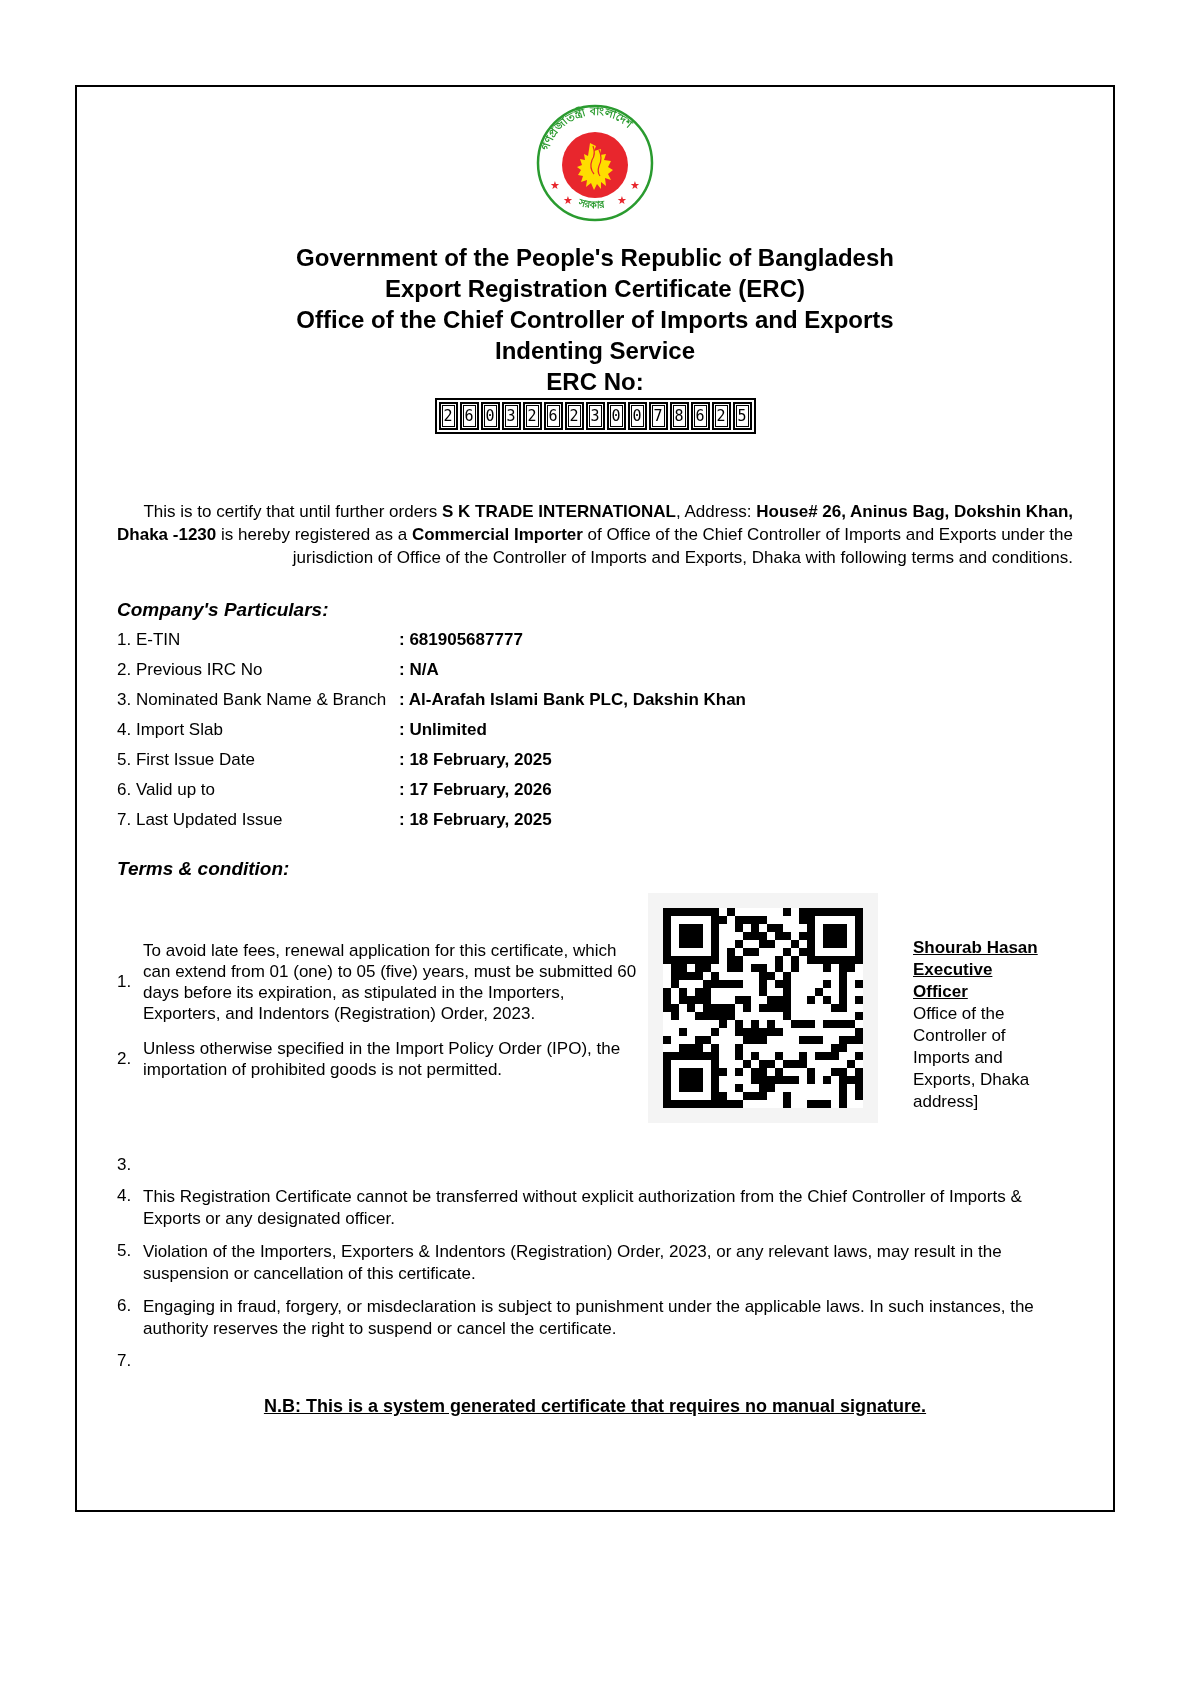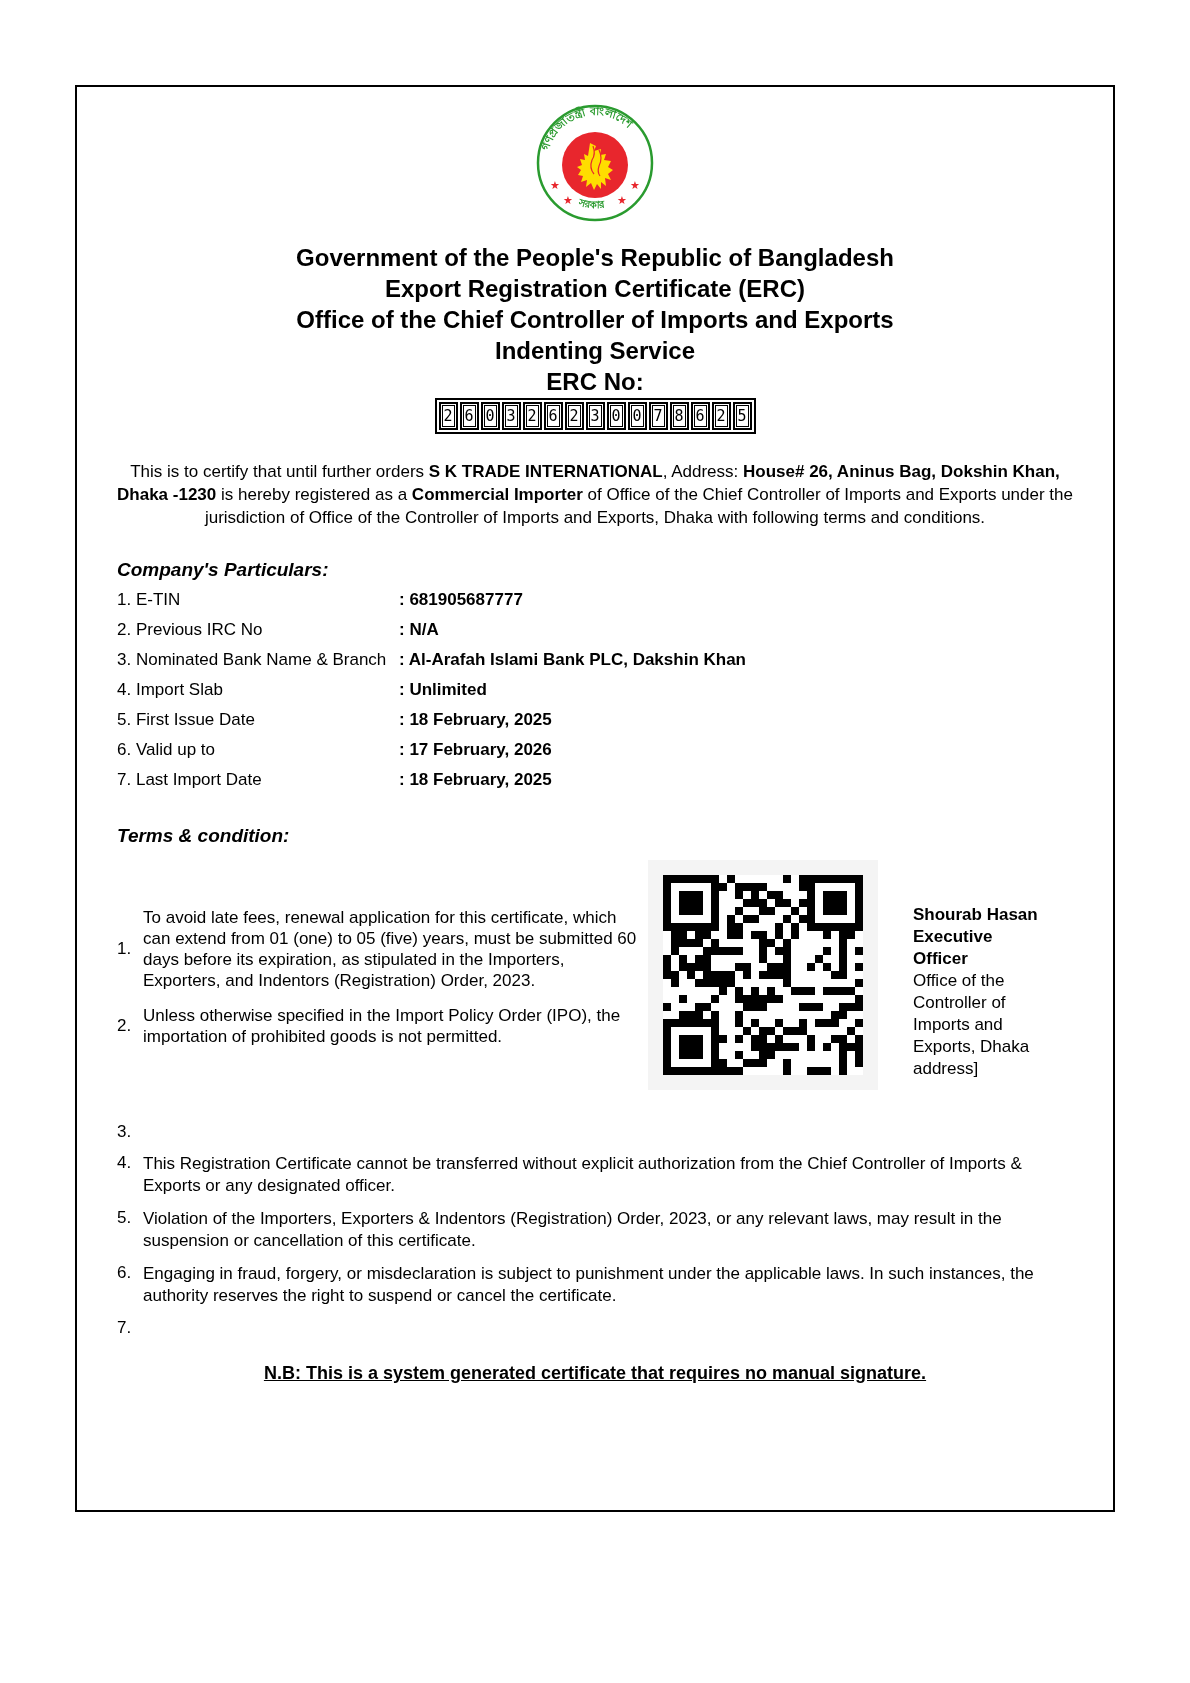--- a/index.html
+++ b/index.html
@@ -21,41 +21,41 @@
   .erc-row {
     display:inline-flex; border:2px solid #000; padding:2px; gap:2px; background:#fff;
   }
   .cell { border:2px solid #000; padding:1px; }
   .cell-in {
     display:flex; align-items:center; justify-content:center;
     width:13px; height:22px; border:1px solid #000;
     font-family:"DejaVu Sans Mono", monospace; font-size:15px;
   }
   .cert-par {
-    margin-top:26px; font-size:17px; line-height:23px; text-align:center;
+    margin-top:66px; font-size:17px; line-height:23px; text-align:right;
   }
   .cert-par b { font-weight:bold; }
   .section-heading { margin-top:30px; font-size:19px; font-weight:bold;font-style:italic; }
   .plist { margin-top:9px; }
   .prow { display:flex; font-size:17px; line-height:20px; margin-bottom:10px; }
   .plabel { width:282px; flex:none; }
   .pvalue { font-weight:bold; }
-  .terms-heading { margin-top:35px; }
+  .terms-heading { margin-top:28px; }
   .terms-row { display:flex; margin-top:13px; align-items:flex-start; }
   .terms12 { width:520px; flex:none; padding-top:47px; }
   .term { display:flex; list-style:none; margin-bottom:14px; }
   .term .tno { width:26px; flex:none; font-size:17px; }
   .terms12 .term { align-items:center; }
   .terms12 .ttext { font-size:17px; line-height:21px; }
   .qr-panel {
     width:230px; height:230px; flex:none; margin-left:11px;
     background:#f4f4f4; display:flex; align-items:center; justify-content:center;
   }
   .sig { margin-left:35px; width:132px; padding-top:44px; font-size:17px; line-height:22px; }
-  .sig .sig-bold { font-weight:bold; }
+  .sig .sig-bold { font-weight:bold;text-decoration:underline; }
   .terms37 { margin-top:32px; }
   .terms37 .term { align-items:flex-start; margin-bottom:11px; }
   .terms37 .ttext { font-size:17px; line-height:22px; }
   .nb-note {
     margin-top:25px; text-align:center; font-size:18px; font-weight:bold;
     text-decoration:underline;
   }
 </style>
 </head>
 <body>
@@ -166,21 +166,21 @@
     </div>
     <div class="prow">
       <div class="plabel"><span>5.</span> <span>First Issue Date</span></div>
       <div class="pvalue">: 18 February, 2025</div>
     </div>
     <div class="prow">
       <div class="plabel"><span>6.</span> <span>Valid up to</span></div>
       <div class="pvalue">: 17 February, 2026</div>
     </div>
     <div class="prow">
-      <div class="plabel"><span>7.</span> <span>Last Import Date</span></div>
+      <div class="plabel"><span>7.</span> <span>Last Updated Issue</span></div>
       <div class="pvalue">: 18 February, 2025</div>
     </div>
   </div>
 
   <h2 class="section-heading terms-heading">Terms &amp; condition:</h2>
 
   <div class="terms-row">
     <ul class="terms12">
       <li class="term">
         <span class="tno">1.</span>

